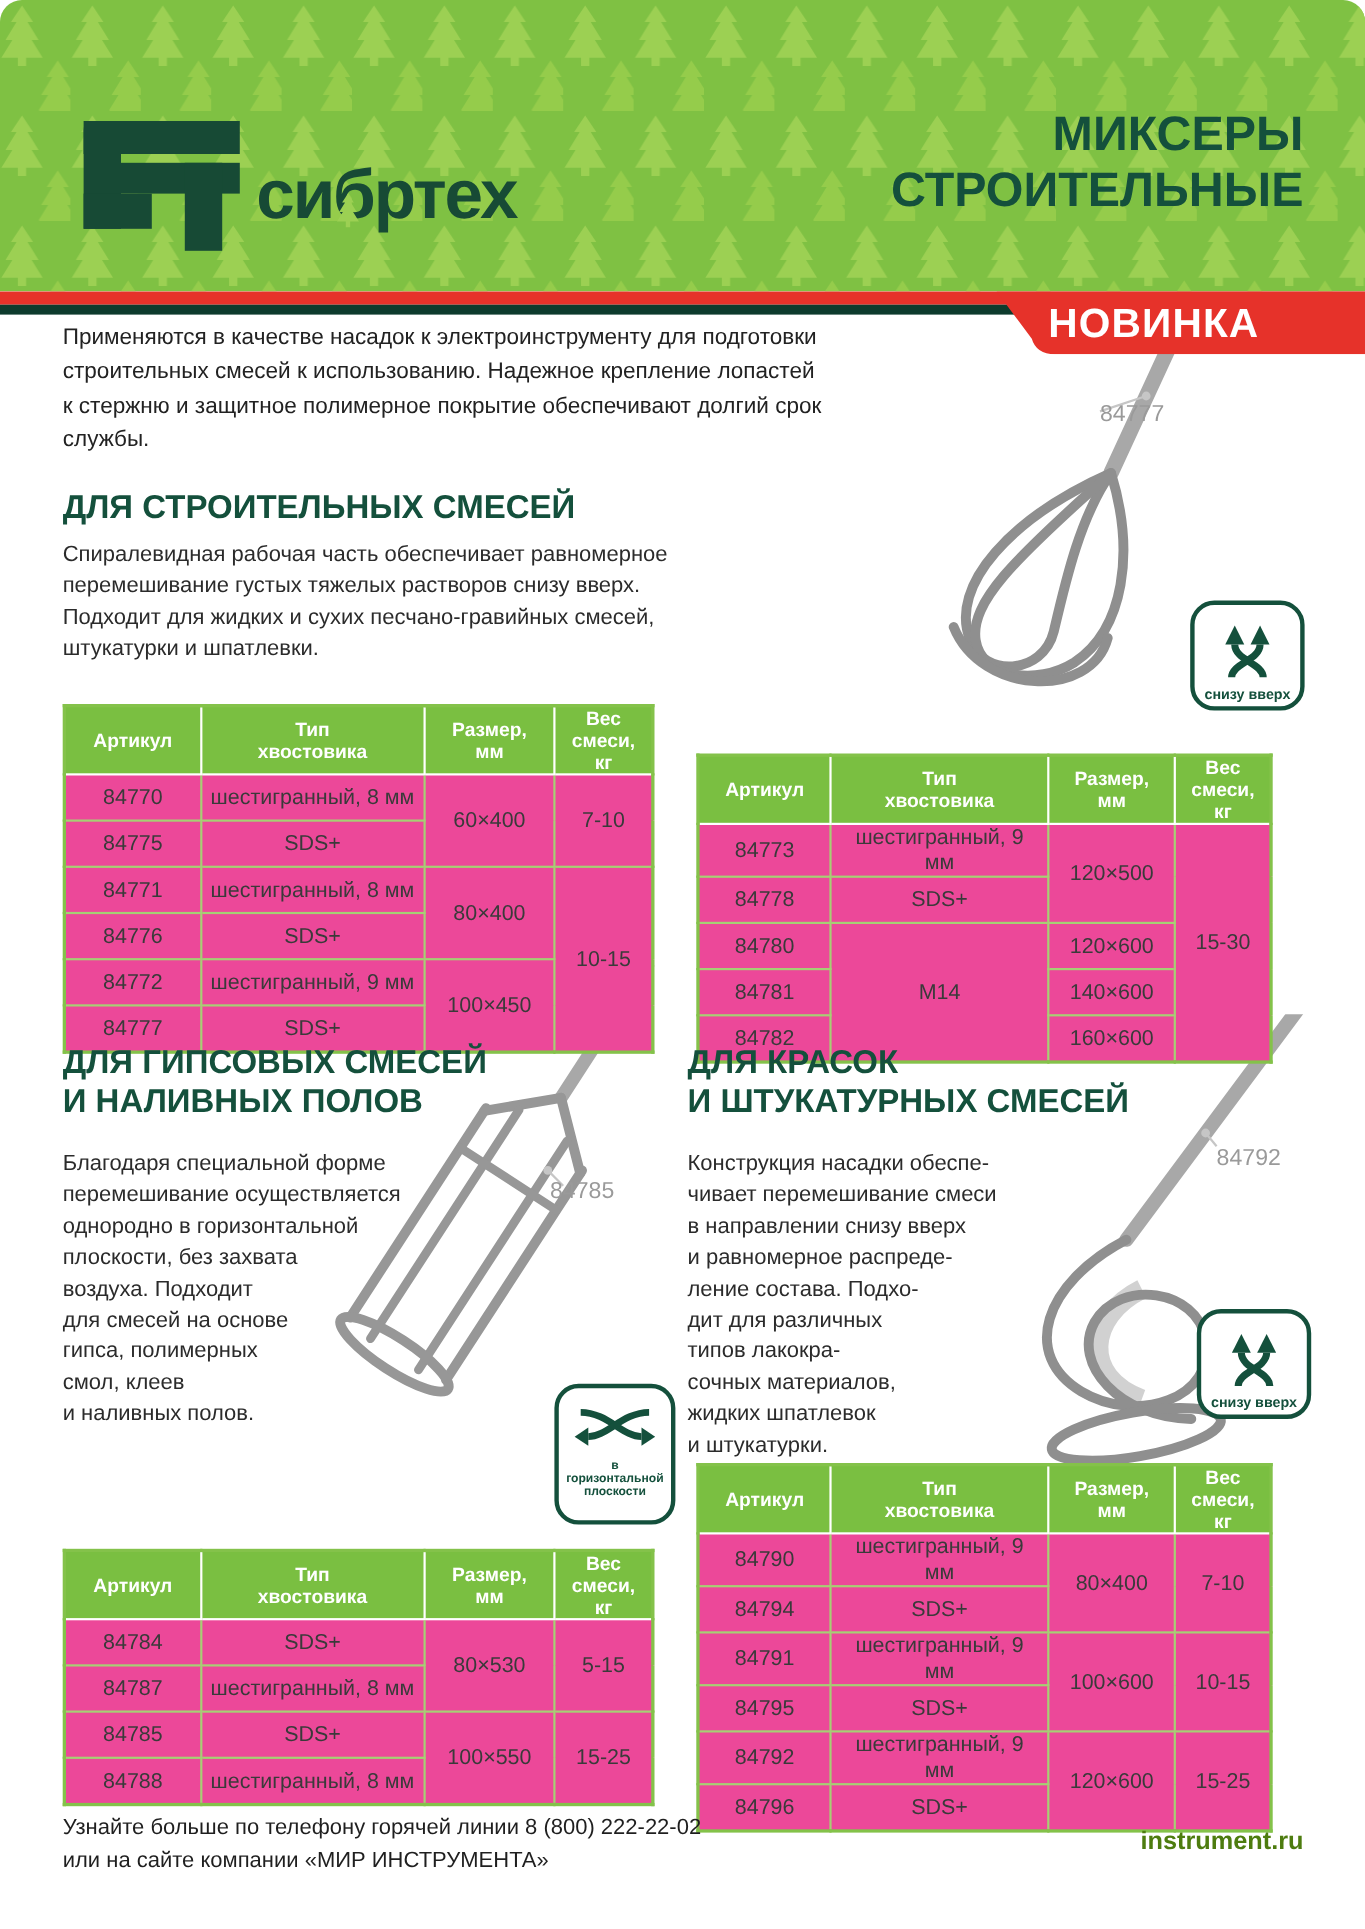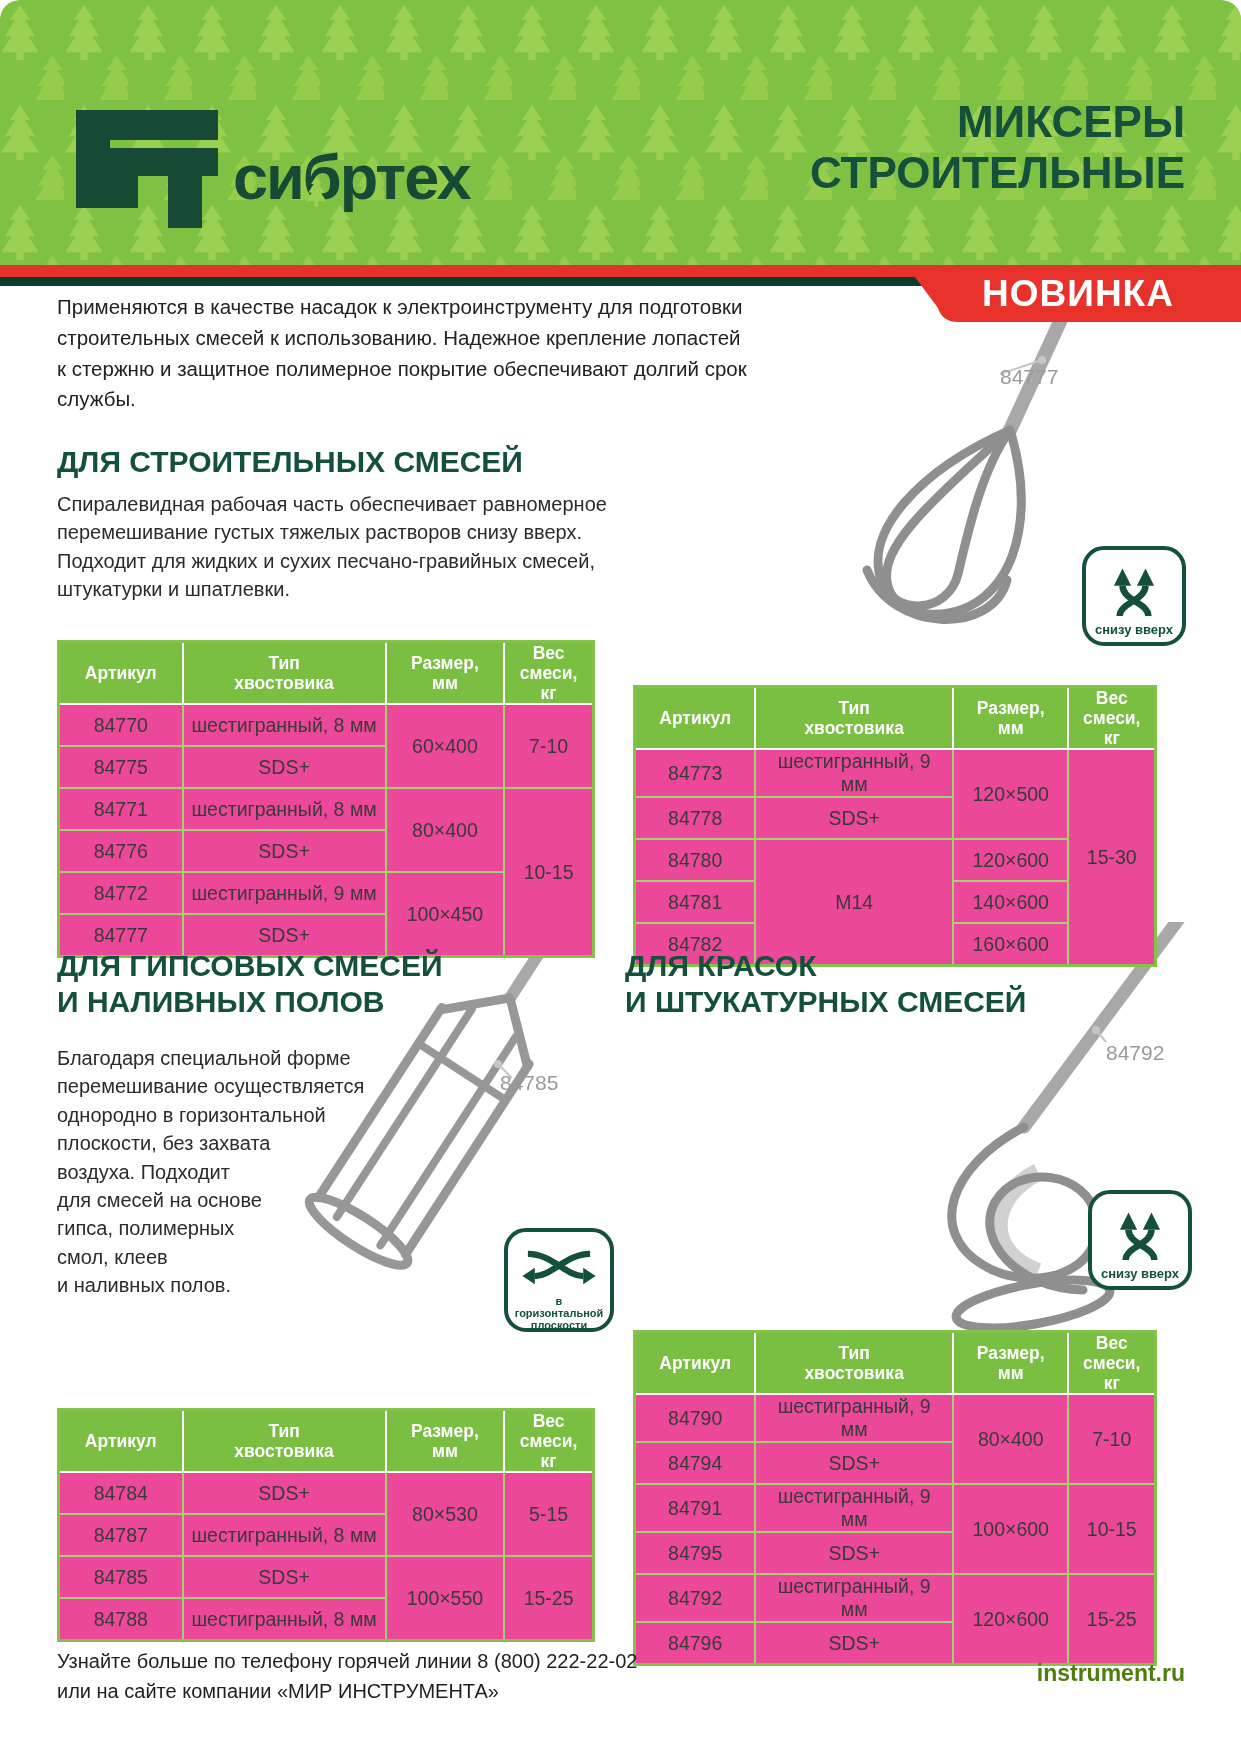--- a/index.html
+++ b/index.html
@@ -7,21 +7,21 @@
         font-family:"Liberation Sans",sans-serif;border-radius:20px;}
   .abs{position:absolute;}
 
   
   .header-band{left:0;top:0;width:1241px;height:265px;}
   .stripe-red{left:0;top:265px;width:1241px;height:12px;background:#e6322a;}
   .stripe-dark{left:0;top:277px;width:1241px;height:9px;background:#0d3b2d;}
   .brand-word{left:233px;top:146px;font-size:63px;font-weight:800;color:#174a35;letter-spacing:-2px;line-height:1;}
   .page-title{right:56px;top:96px;text-align:right;font-size:44px;line-height:1.16;font-weight:800;
               color:#14503c;white-space:pre-line;}
-  .new-badge-label{left:953px;top:272px;width:250px;text-align:center;font-size:37px;font-weight:800;
+  .new-badge-label{left:953px;top:272px;width:250px;font-size:37px;font-weight:800;
                    color:#ffffff;letter-spacing:1px;line-height:1.2;}
 
   .intro-text{left:57px;top:292px;width:760px;font-size:20.5px;line-height:1.5;color:#222;white-space:pre-line;}
 
   .section-heading{font-size:30px;font-weight:800;color:#14503c;line-height:1.2;white-space:pre-line;}
   .section-text{font-size:20px;line-height:1.42;color:#2b2b2b;white-space:pre-line;}
 
   .product-label{font-size:21px;color:#9a9a9a;line-height:1;}
 
   
@@ -245,35 +245,45 @@
   <div class="abs section-text" style="left:57px;top:1044px;width:400px">Благодаря специальной форме
 перемешивание осуществляется
 однородно в горизонтальной
 плоскости, без захвата
 воздуха. Подходит
 для смесей на основе
 гипса, полимерных
 смол, клеев
 и наливных полов.</div>
 
-  <div class="abs mix-badge small-cap" style="left:504px;top:1228px;width:110px;height:104px">
+  <div class="abs mix-badge small-cap" style="left:504px;top:1258px;width:110px;height:128px">
     <svg width="76" height="46" viewBox="0 0 110 64">
       <g stroke="#14503c" stroke-width="9" fill="none">
         <path d="M10,16 C45,16 65,48 90,48"></path>
         <path d="M100,16 C65,16 45,48 20,48"></path>
       </g>
       <polygon points="90,36 90,60 108,48" fill="#14503c"></polygon>
       <polygon points="20,36 20,60 2,48" fill="#14503c"></polygon>
     </svg>
     <div class="cap">в горизонтальной
 плоскости</div>
   </div>
 
   <div class="abs section-heading" style="left:625px;top:948px">ДЛЯ КРАСОК
 И ШТУКАТУРНЫХ СМЕСЕЙ</div>
+  <div class="abs section-text" style="left:625px;top:1044px;width:380px">Конструкция насадки обеспе-
+чивает перемешивание смеси
+в направлении снизу вверх
+и равномерное распреде-
+ление состава. Подхо-
+дит для различных
+типов лакокра-
+сочных материалов,
+жидких шпатлевок
+и штукатурки.</div>
 
   <div class="abs mix-badge" style="left:1088px;top:1190px;width:104px;height:100px">
     <svg width="72" height="56" viewBox="0 0 100 78">
       <g stroke="#14503c" stroke-width="9" fill="none">
         <path d="M30,78 C30,60 66,56 66,36"></path>
         <path d="M70,78 C70,60 34,56 34,36"></path>
       </g>
       <polygon points="54,36 78,36 66,12" fill="#14503c"></polygon>
       <polygon points="22,36 46,36 34,12" fill="#14503c"></polygon>
     </svg>

